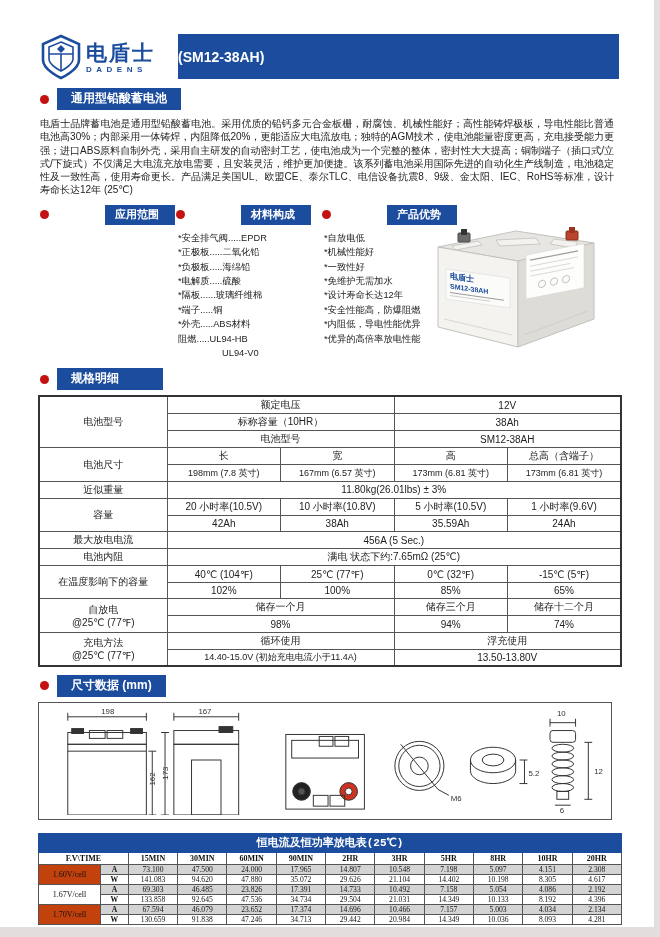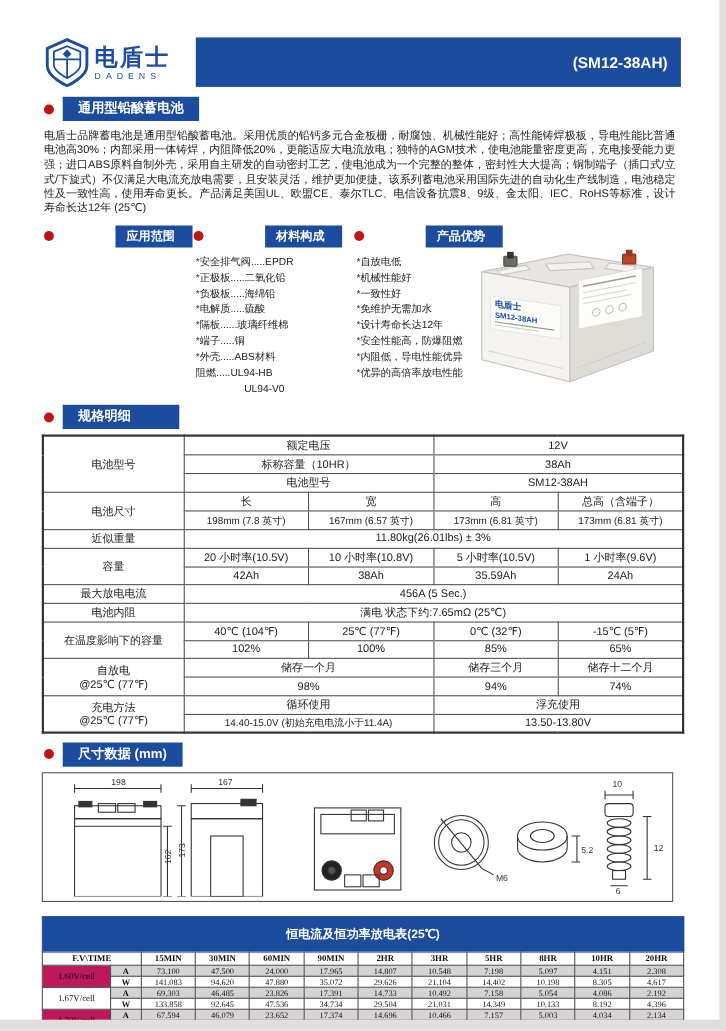--- a/index.html
+++ b/index.html
@@ -8,23 +8,23 @@
   body { font-family:"Liberation Sans","DejaVu Sans",sans-serif; }
   .page { position:relative; width:660px; height:937px; margin:0 auto; background:#fff;
           border-right:6px solid #e3dede; border-bottom:10px solid #e3dede; overflow:hidden; }
 
   
   .header { display:flex; align-items:flex-start; padding:34px 35px 0 40px; }
   .logo { display:flex; align-items:center; width:138px; }
   .logo svg { flex:0 0 auto; }
   .logo-txt { margin-left:4px; }
   .logo-cn { color:var(--blue); font-weight:bold; font-size:21px; letter-spacing:2px; line-height:24px; }
-  .logo-en { color:var(--blue); font-size:8px; font-weight:normal; letter-spacing:4.5px; margin-top:0; }
+  .logo-en { color:var(--blue); font-size:8px; font-weight:bold; letter-spacing:4.5px; margin-top:0; }
   .banner { flex:1; height:45px; background:var(--blue); color:#fff; display:flex;
-            align-items:center; justify-content:flex-end; padding-right:12px;
+            align-items:center; justify-content:flex-start; padding-right:12px;
             font-weight:bold; font-size:14px; }
 
   
   .sec-head { display:flex; align-items:center; gap:8px; margin:8px 0 0 40px; }
   .dot { width:9px; height:9px; border-radius:50%; background:var(--red); flex:0 0 auto; }
   .sec-box { background:var(--blue); color:#fff; font-size:12px; font-weight:bold;
              padding:2px 14px 3px; min-width:106px; }
 
   .intro { margin:7px 40px 0 40px; font-size:10px; line-height:13.3px; text-align:justify; color:var(--ink); }
 
@@ -48,24 +48,24 @@
   .dims-heads { display:flex; }
   .dims-heads .sec-head:nth-child(2) { margin-left:218px; }
 
   .draw-box { margin:5px 42px 0 38px; height:118px; border:1.5px solid var(--line); padding:2px; }
 
   
   table.dis { width:584px; margin:13px 0 0 38px; border-collapse:collapse;
               font-family:"Liberation Serif","DejaVu Serif",serif; font-size:7.6px; color:#111; }
   .dis td, .dis th { border:1px solid var(--line); text-align:center; padding:0 1px; height:10px; }
   .dis th.title { background:var(--blue); border:1px solid var(--blue); color:#fff;
-                  font-family:Liberation Sans, sans-serif; font-size:11px; font-weight:bold; height:32px; }
+                  font-family:Liberation Mono, monospace; font-size:11px; font-weight:bold; height:19px; }
   .dis .hrow th { font-size:8px; height:12.5px; }
   .dis .ashade { background:#d4d4d4; }
-  .dis .gshade { background:#be185d; }
+  .dis .gshade { background:#c2410c; }
   .dis .glbl { font-size:8px; }
   .dis .unit { font-weight:bold; }
 
   svg text { font-family:"Liberation Sans","DejaVu Sans",sans-serif; }
 </style>
 </head>
 <body>
 
 <div class="page">
 

